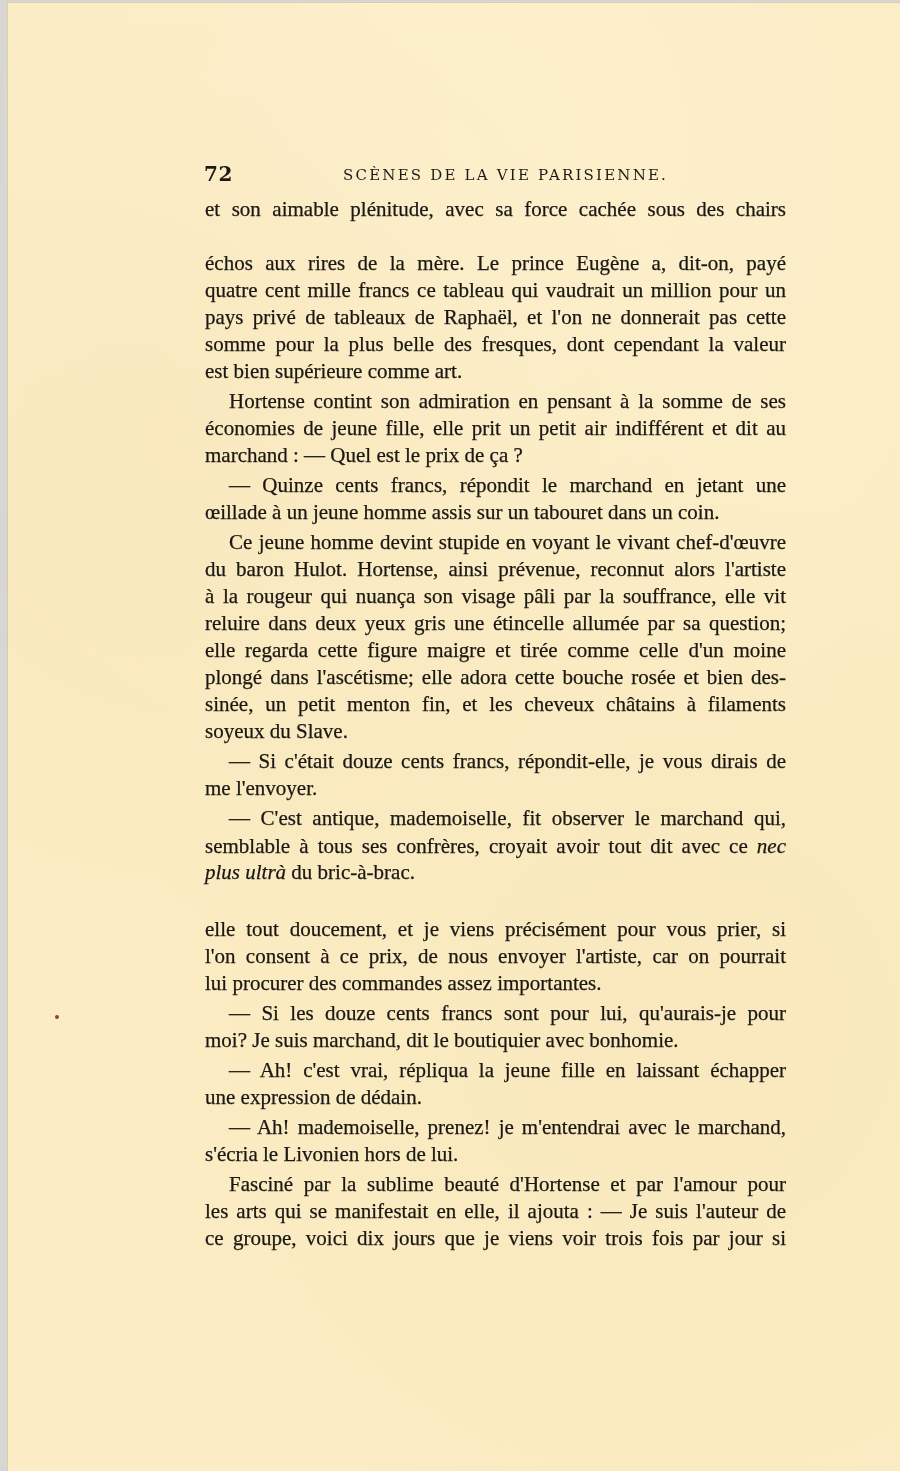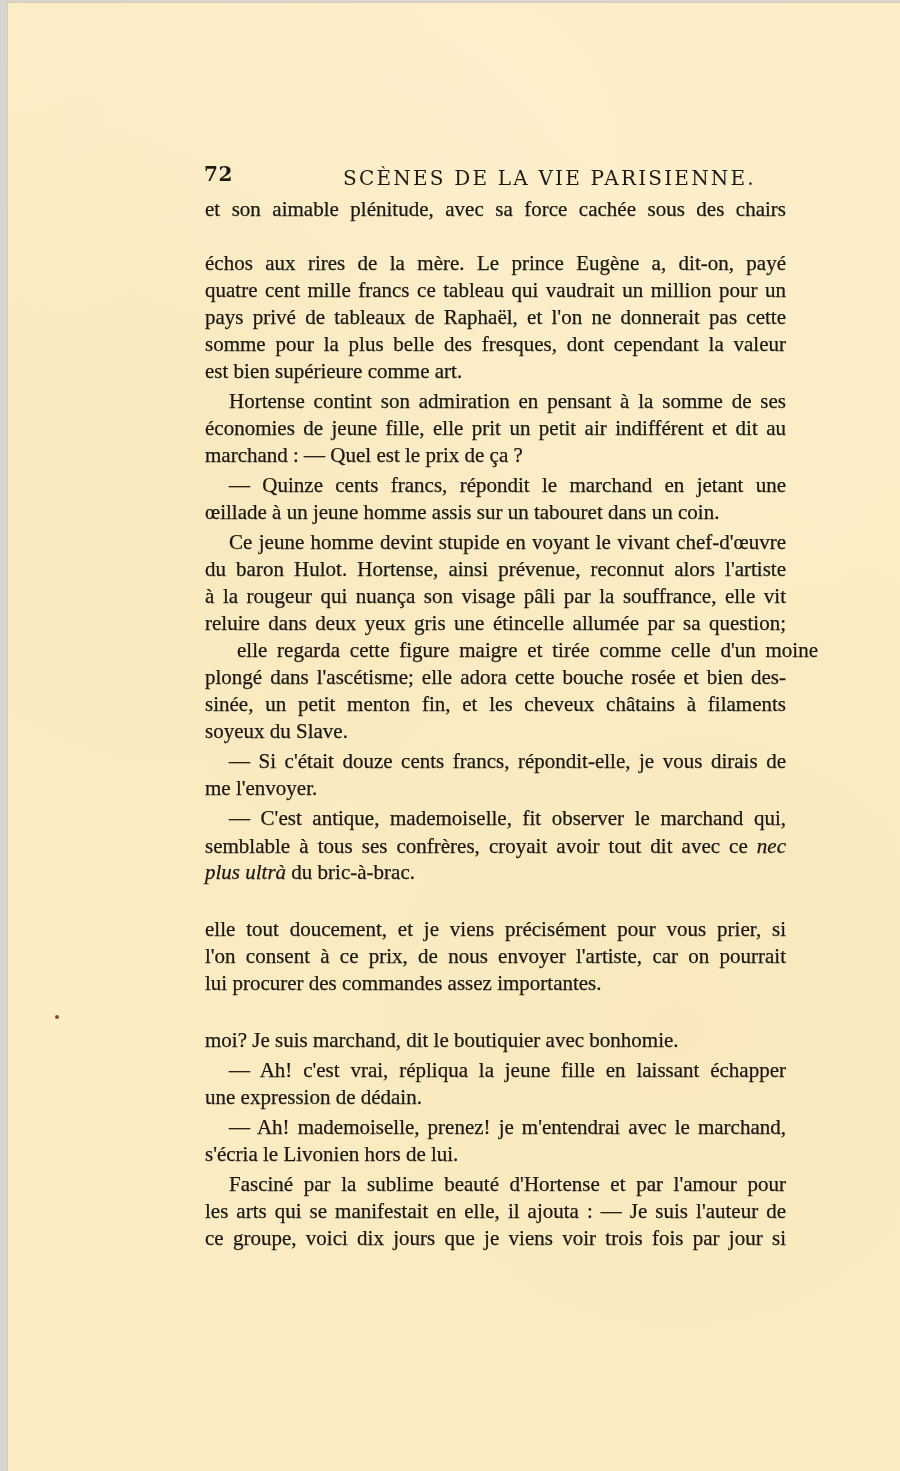--- a/index.html
+++ b/index.html
@@ -49,21 +49,21 @@
       left: 204px;
       top: 0;
       font-size: 20px;
       font-weight: bold;
       letter-spacing: 0.5px;
     }
     .running-title {
       position: absolute;
       left: 343px;
       top: 4px;
-      font-size: 20px;
+      font-size: 15px;
       letter-spacing: 2.2px;
       text-align: right;
     }
     .text {
       position: absolute;
       left: 0;
       top: 0;
       width: 900px;
       height: 1471px;
       font-family: "Liberation Serif", "DejaVu Serif", serif;
@@ -113,32 +113,33 @@
     <div class="line last" style="top: 358px;"><span>est bien supérieure comme art.</span></div>
     <div class="line indent" style="top: 388px;"><span>Hortense contint son admiration en pensant à la somme de ses</span></div>
     <div class="line" style="top: 415px;"><span>économies de jeune fille, elle prit un petit air indifférent et dit au</span></div>
     <div class="line last" style="top: 442px;"><span>marchand : — Quel est le prix de ça ?</span></div>
     <div class="line indent" style="top: 472px;"><span>— Quinze cents francs, répondit le marchand en jetant une</span></div>
     <div class="line last" style="top: 499px;"><span>œillade à un jeune homme assis sur un tabouret dans un coin.</span></div>
     <div class="line indent" style="top: 529px;"><span>Ce jeune homme devint stupide en voyant le vivant chef-d'œuvre</span></div>
     <div class="line" style="top: 556px;"><span>du baron Hulot. Hortense, ainsi prévenue, reconnut alors l'artiste</span></div>
     <div class="line" style="top: 583px;"><span>à la rougeur qui nuança son visage pâli par la souffrance, elle vit</span></div>
     <div class="line" style="top: 610px;"><span>reluire dans deux yeux gris une étincelle allumée par sa question;</span></div>
-    <div class="line" style="top: 637px; margin-left: 32px;"><span>elle regarda cette figure maigre et tirée comme celle d'un moine</span></div>
+    <div class="line" style="top: 637px;"><span>elle regarda cette figure maigre et tirée comme celle d'un moine</span></div>
     <div class="line" style="top: 664px;"><span>plongé dans l'ascétisme; elle adora cette bouche rosée et bien des-</span></div>
     <div class="line" style="top: 691px;"><span>sinée, un petit menton fin, et les cheveux châtains à filaments</span></div>
     <div class="line last" style="top: 718px;"><span>soyeux du Slave.</span></div>
     <div class="line indent" style="top: 748px;"><span>— Si c'était douze cents francs, répondit-elle, je vous dirais de</span></div>
     <div class="line last" style="top: 775px;"><span>me l'envoyer.</span></div>
     <div class="line indent" style="top: 805px;"><span>— C'est antique, mademoiselle, fit observer le marchand qui,</span></div>
     <div class="line" style="top: 833px;"><span>semblable à tous ses confrères, croyait avoir tout dit avec ce </span><span class="it">nec</span></div>
     <div class="line last" style="top: 859px;"><span class="it">plus ultrà</span><span> du bric-à-brac.</span></div>
     <div class="line" style="top: 916px;"><span>elle tout doucement, et je viens précisément pour vous prier, si</span></div>
     <div class="line" style="top: 943px;"><span>l'on consent à ce prix, de nous envoyer l'artiste, car on pourrait</span></div>
     <div class="line last" style="top: 970px;"><span>lui procurer des commandes assez importantes.</span></div>
+    <div class="line indent" style="top: 1000px;"><span>— Si les douze cents francs sont pour lui, qu'aurais-je pour</span></div>
     <div class="line last" style="top: 1027px;"><span>moi? Je suis marchand, dit le boutiquier avec bonhomie.</span></div>
     <div class="line indent" style="top: 1057px;"><span>— Ah! c'est vrai, répliqua la jeune fille en laissant échapper</span></div>
     <div class="line last" style="top: 1084px;"><span>une expression de dédain.</span></div>
     <div class="line indent" style="top: 1114px;"><span>— Ah! mademoiselle, prenez! je m'entendrai avec le marchand,</span></div>
     <div class="line last" style="top: 1141px;"><span>s'écria le Livonien hors de lui.</span></div>
     <div class="line indent" style="top: 1171px;"><span>Fasciné par la sublime beauté d'Hortense et par l'amour pour</span></div>
     <div class="line" style="top: 1198px;"><span>les arts qui se manifestait en elle, il ajouta : — Je suis l'auteur de</span></div>
     <div class="line" style="top: 1225px;"><span>ce groupe, voici dix jours que je viens voir trois fois par jour si</span></div>
   </div>
 

